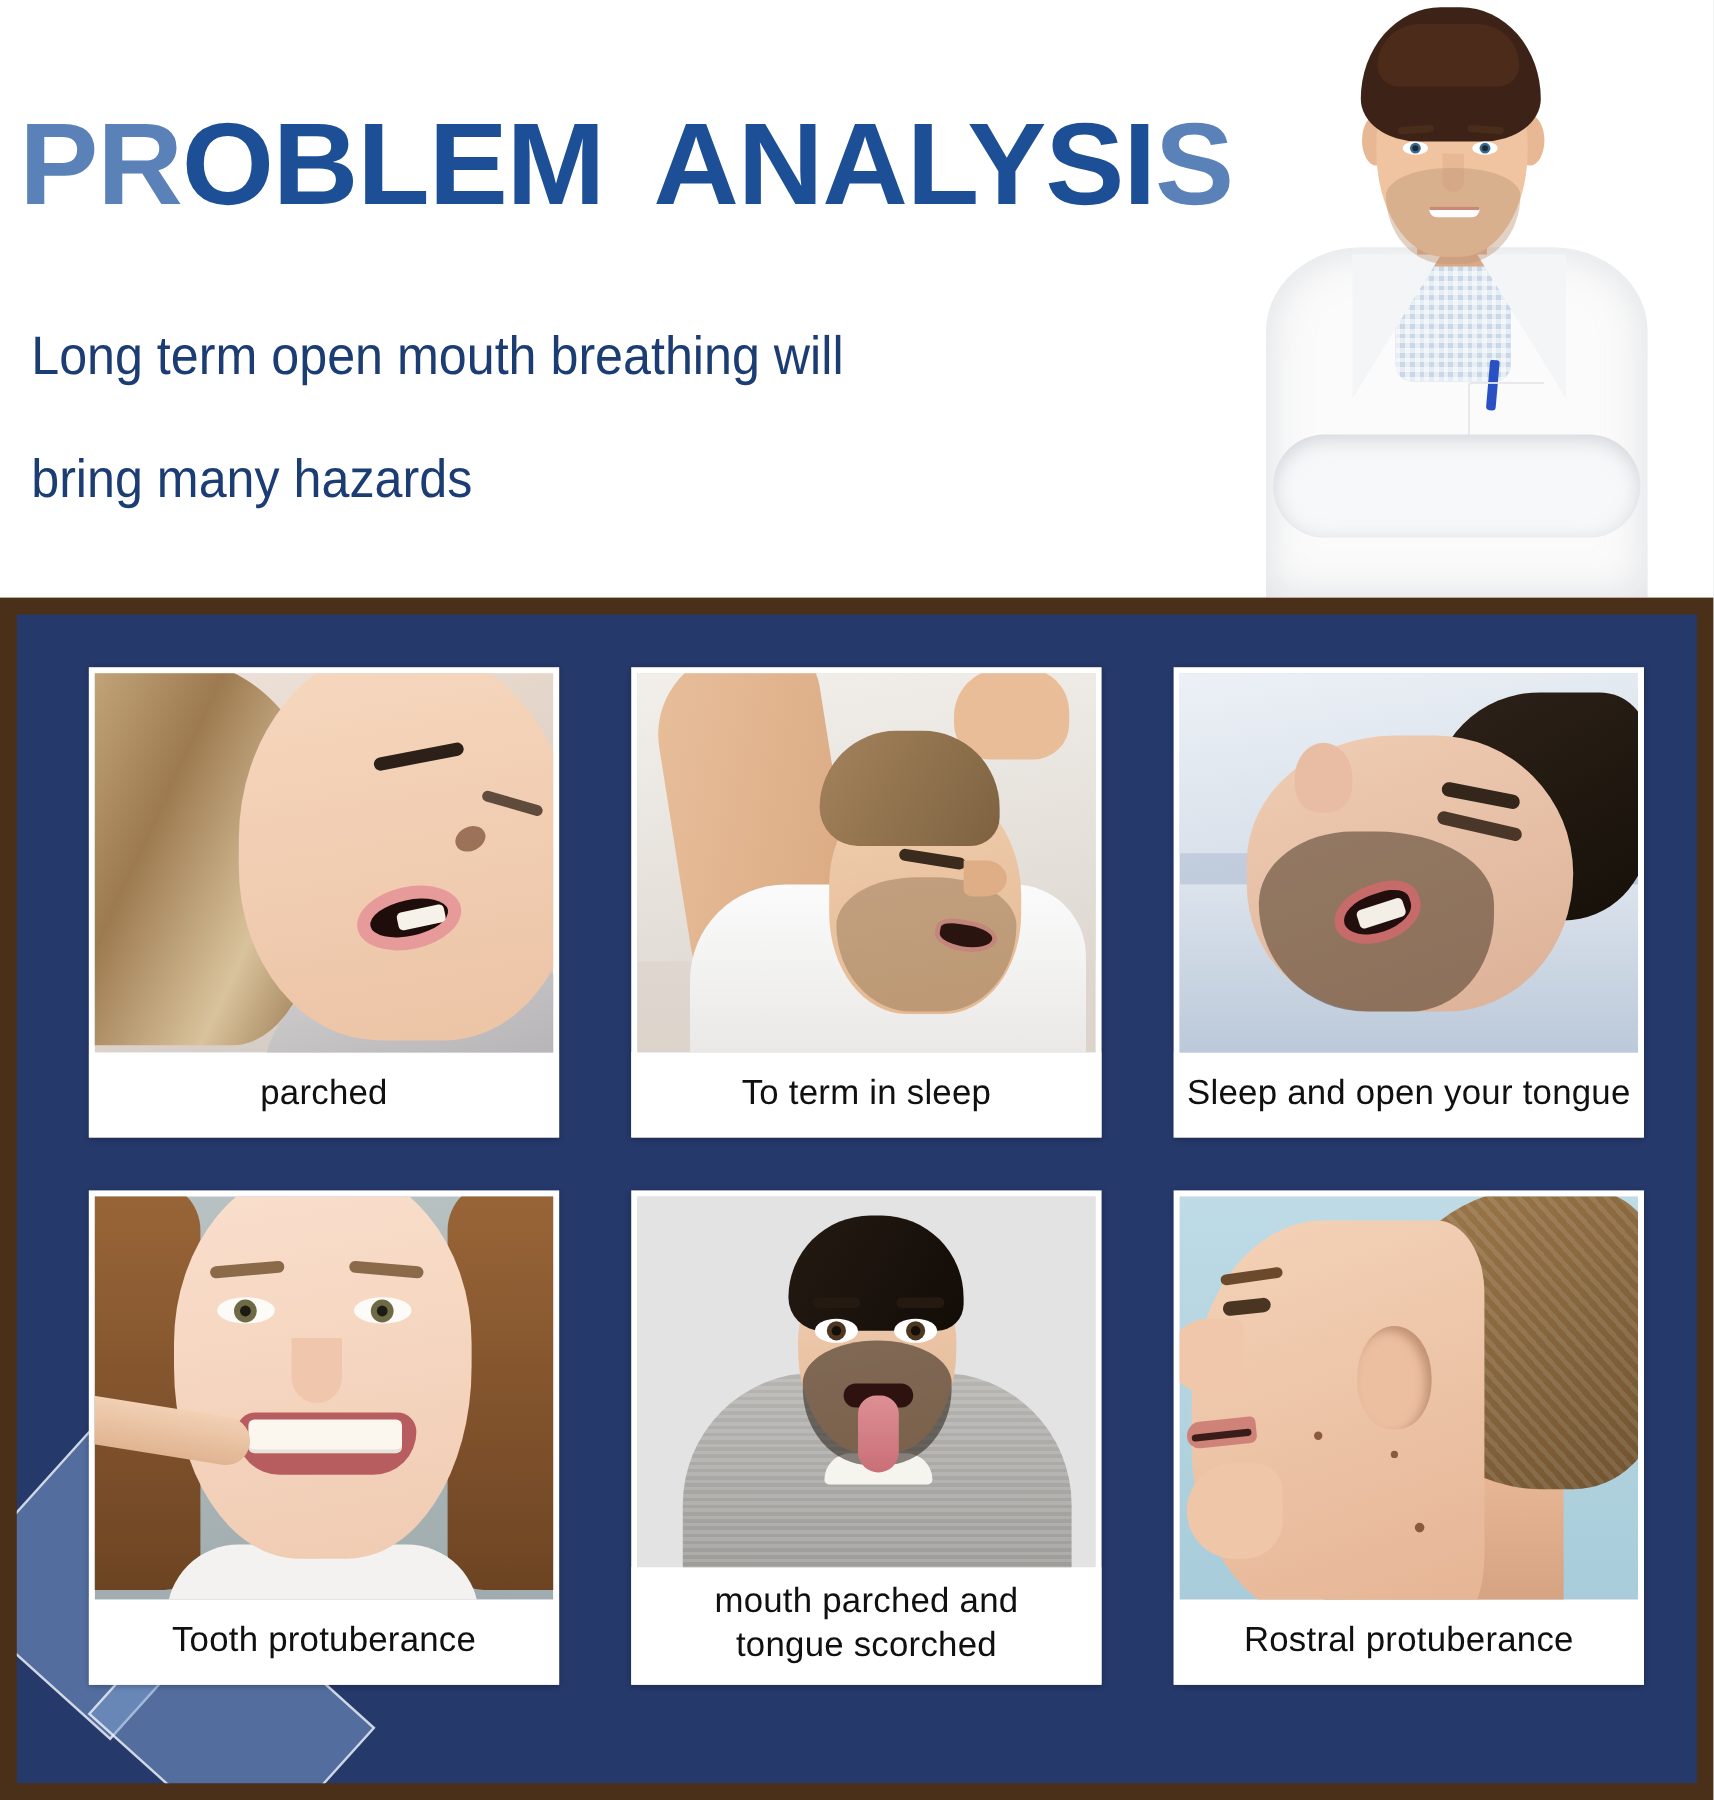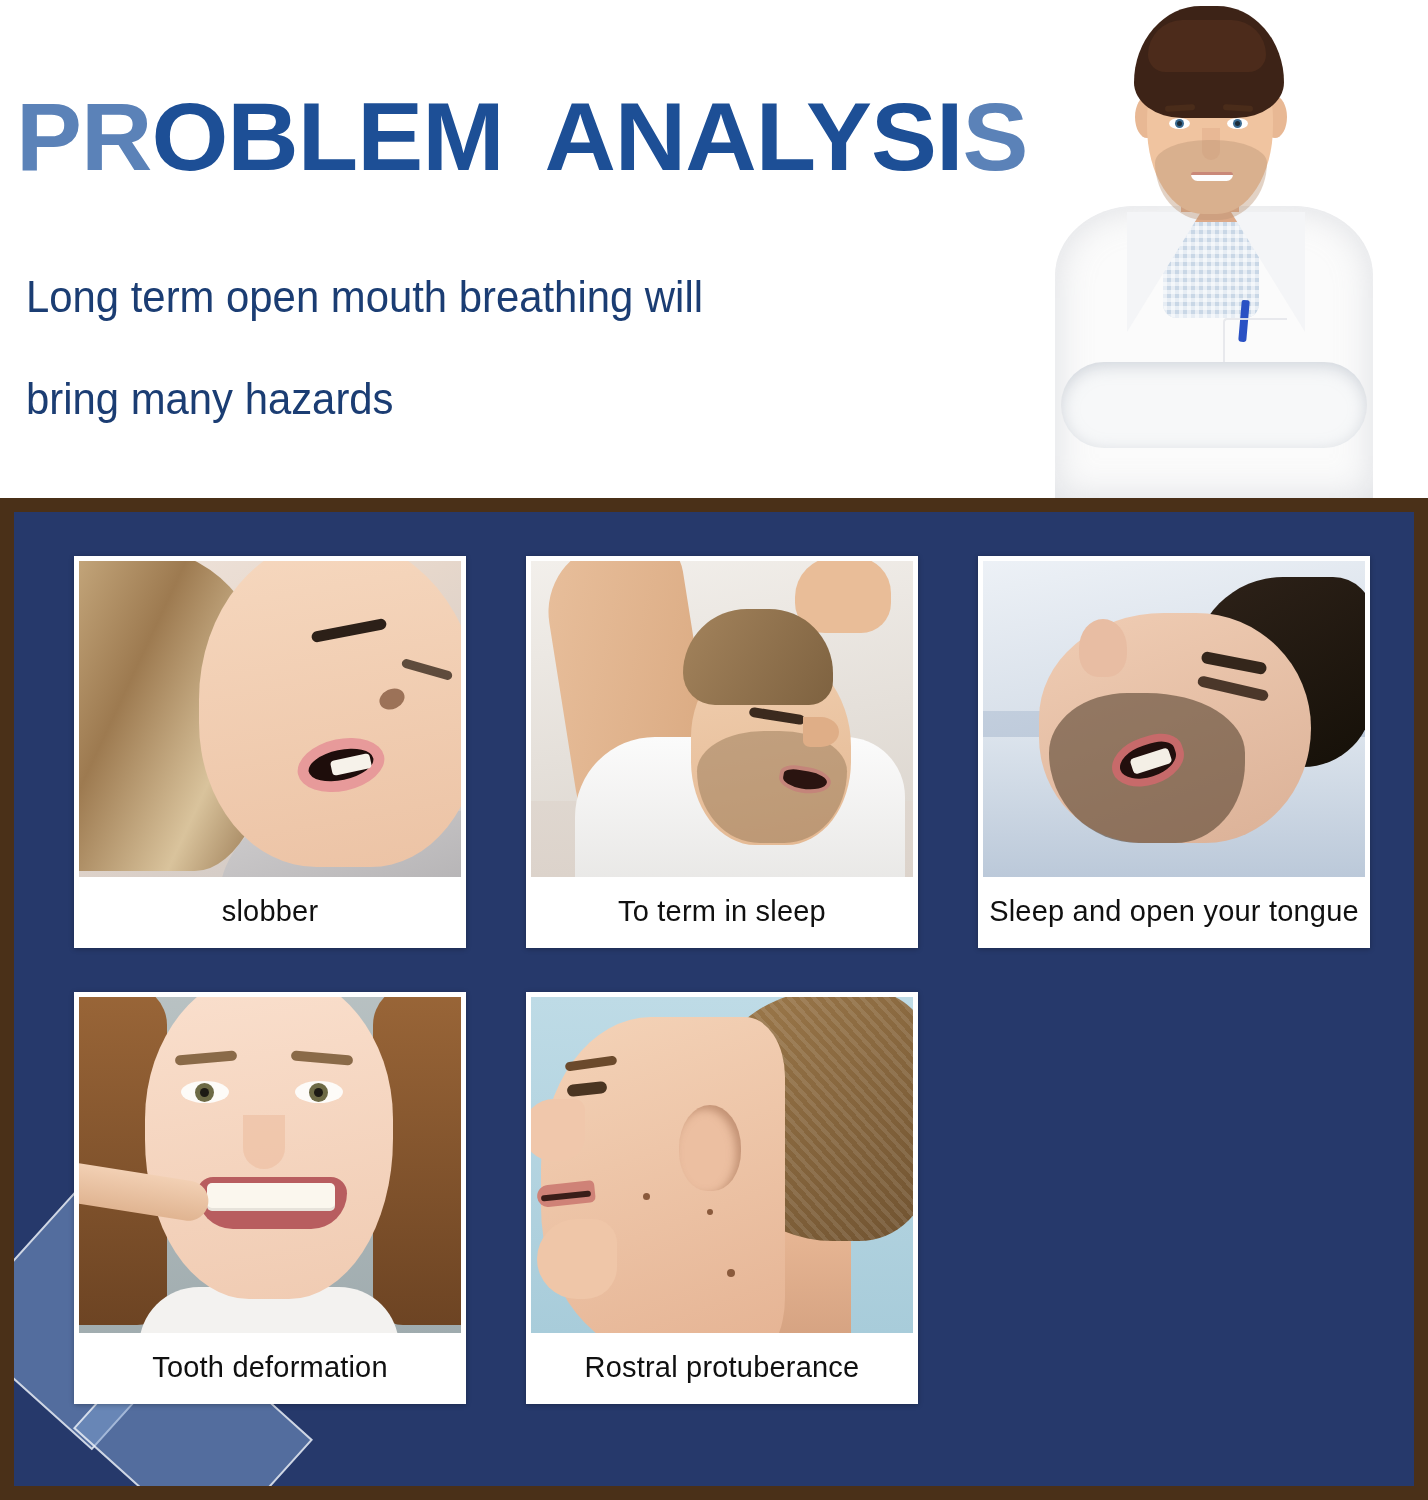--- a/index.html
+++ b/index.html
@@ -642,21 +642,21 @@
               <div class="pillow"></div>
               <div class="hair"></div>
               <div class="face"></div>
               <div class="eye"></div>
               <div class="eye2"></div>
               <div class="nostril"></div>
               <div class="mouth"></div>
               <div class="teeth"></div>
             </div>
           </div>
-          <div class="card-caption">slobber</div>
+          <div class="card-caption">parched</div>
         </div>
 
         <div class="card">
           <div class="card-photo">
             <div class="scene s2">
               <div class="pillow"></div>
               <div class="arm"></div>
               <div class="hand"></div>
               <div class="shirt"></div>
               <div class="face"></div>
@@ -698,23 +698,42 @@
               <div class="brow-l"></div>
               <div class="brow-r"></div>
               <div class="eye-l"></div>
               <div class="eye-r"></div>
               <div class="nose"></div>
               <div class="mouth"></div>
               <div class="teeth"></div>
               <div class="finger"></div>
             </div>
           </div>
-          <div class="card-caption">Tooth deformation</div>
+          <div class="card-caption">Tooth protuberance</div>
         </div>
 
+        <div class="card two-line">
+          <div class="card-photo">
+            <div class="scene s5">
+              <div class="sweater"></div>
+              <div class="collar"></div>
+              <div class="face"></div>
+              <div class="hair"></div>
+              <div class="beard"></div>
+              <div class="brow-l"></div>
+              <div class="brow-r"></div>
+              <div class="eye-l"></div>
+              <div class="eye-r"></div>
+              <div class="mouth"></div>
+              <div class="tongue"></div>
+            </div>
+          </div>
+          <div class="card-caption">mouth parched and
+tongue scorched</div>
+        </div>
 
         <div class="card">
           <div class="card-photo">
             <div class="scene s6">
               <div class="neck"></div>
               <div class="hair"></div>
               <div class="face"></div>
               <div class="ear"></div>
               <div class="brow"></div>
               <div class="eye"></div>

